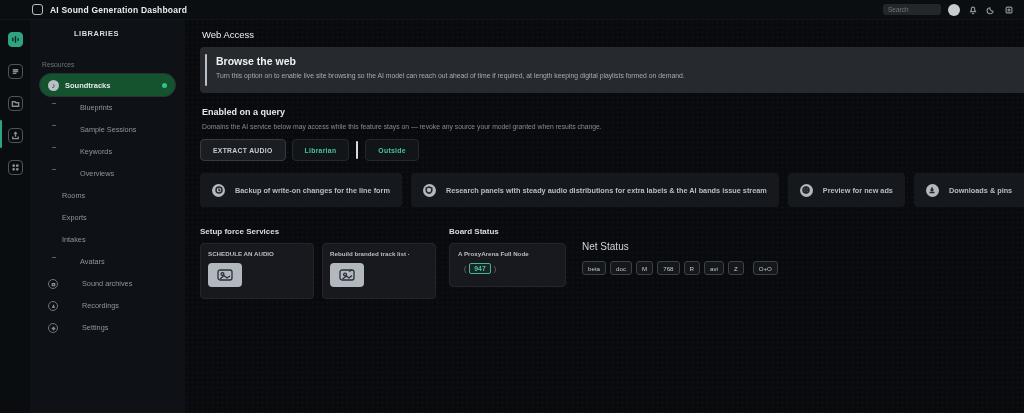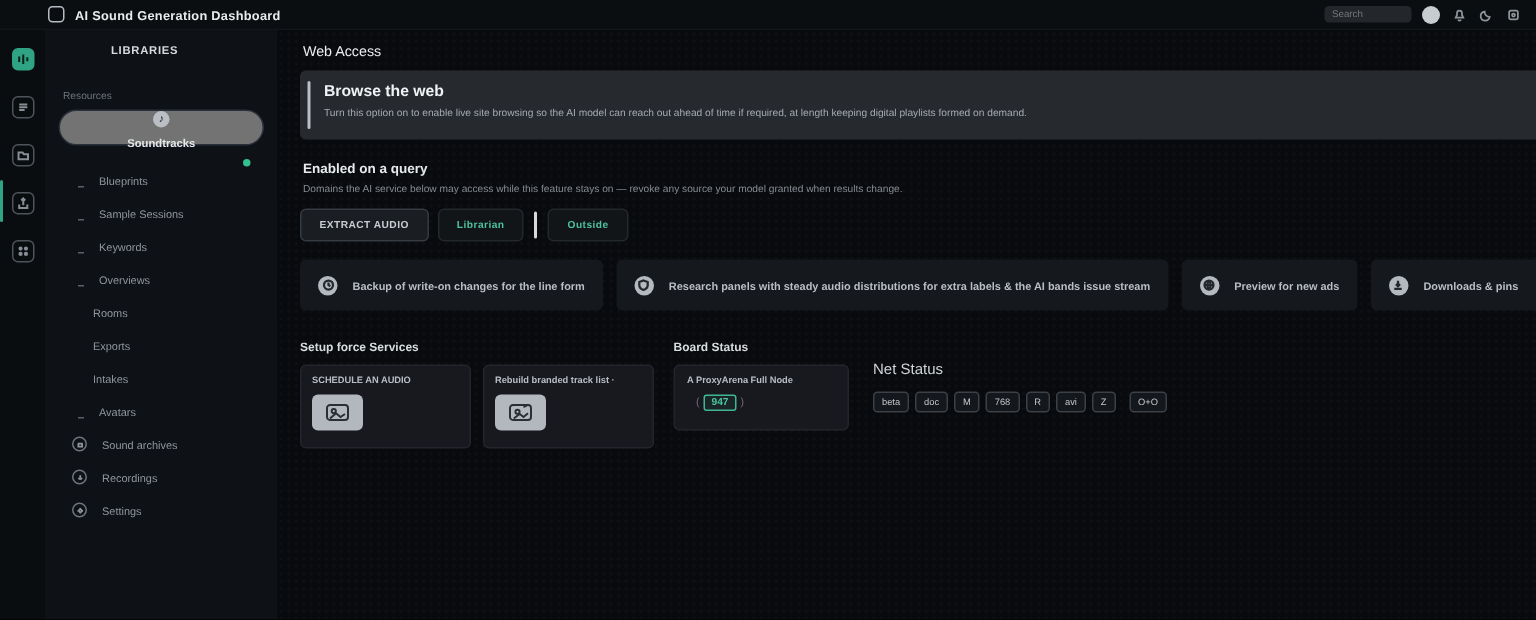--- a/index.html
+++ b/index.html
@@ -27,27 +27,27 @@
   .rail-ind{ position:absolute; left:0; top:100px; width:2px; height:28px; background:#2fa383; border-radius:1px;}
   .rail-ic{ width:15px; height:15px; border-radius:4px; border:1.5px solid #4d545b;
     display:flex; align-items:center; justify-content:center; }
   .rail-ic svg{ width:9px; height:9px; stroke:#868d94; fill:none; stroke-width:1.5; }
   .rail-ic.active{ background:#2fa383; border-color:#2fa383; }
   .rail-ic.active svg{ stroke:#0c221b; }
   
   .sidebar{ width:155px; background:#0e1116; flex:none; padding:6px 9px 0 9px; }
   .sb-section{ font-size:7.5px; font-weight:bold; color:#d8dbde; letter-spacing:.5px; margin:3px 0 0 3px;padding-left:32px;}
   .sb-group{ font-size:6.8px; color:#6e757c; margin:23px 0 5px 3px; }
-  .sb-active{ height:24px; border-radius:12px; background:#737373; border:1px solid #2a313a;
-    display:flex; align-items:center; gap:6px; padding:0 8px; margin:3px 0 6px 0; cursor:pointer;flex-direction:column;}
+  .sb-active{ height:24px; border-radius:12px; background:#14532d; border:1px solid #2a313a;
+    display:flex; align-items:center; gap:6px; padding:0 8px; margin:3px 0 6px 0; cursor:pointer;}
   .sb-active .note{ width:11px; height:11px; border-radius:50%; background:#b9bfc5; color:#141920;
     font-size:7px; display:flex; align-items:center; justify-content:center; flex:none;}
   .sb-active .lbl{ font-size:7.5px; font-weight:bold; color:#e5e8ea; }
   .sb-active .dot{ width:5px; height:5px; border-radius:50%; background:#35c08f; margin-left:auto; flex:none;}
-  .sb-item{ height:22px; display:flex; align-items:flex-end; gap:10px; padding-left:13px;
+  .sb-item{ height:22px; display:flex; align-items:flex-start; gap:24px; padding-left:13px;
     font-size:7.3px; color:#8f969d; cursor:pointer; }
   .sb-item .dash{ width:4px; height:1px; background:#5a6168; flex:none;}
   .sb-item.plain{ padding-left:23px; }
   .sb-item.icon{ padding-left:9px; }
   .sb-item .cir{ width:10px; height:10px; border-radius:50%; border:1.2px solid #6e757c;
     display:flex; align-items:center; justify-content:center; flex:none;}
   .sb-item .cir svg{ width:5px; height:5px; stroke:#8f969d; fill:none; stroke-width:1.4;}
   
   .content{ flex:1; padding:7px 12px 0 15px; background-color:#080a0d;
     background-image:radial-gradient(rgba(255,255,255,.02) 1px, transparent 1.2px);

